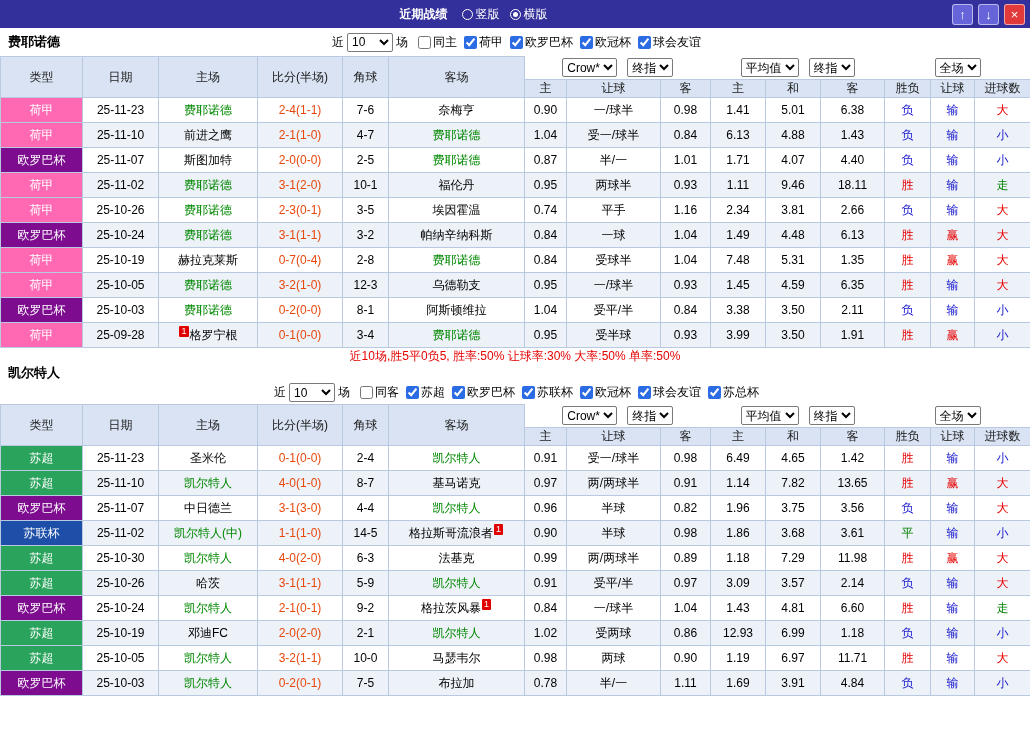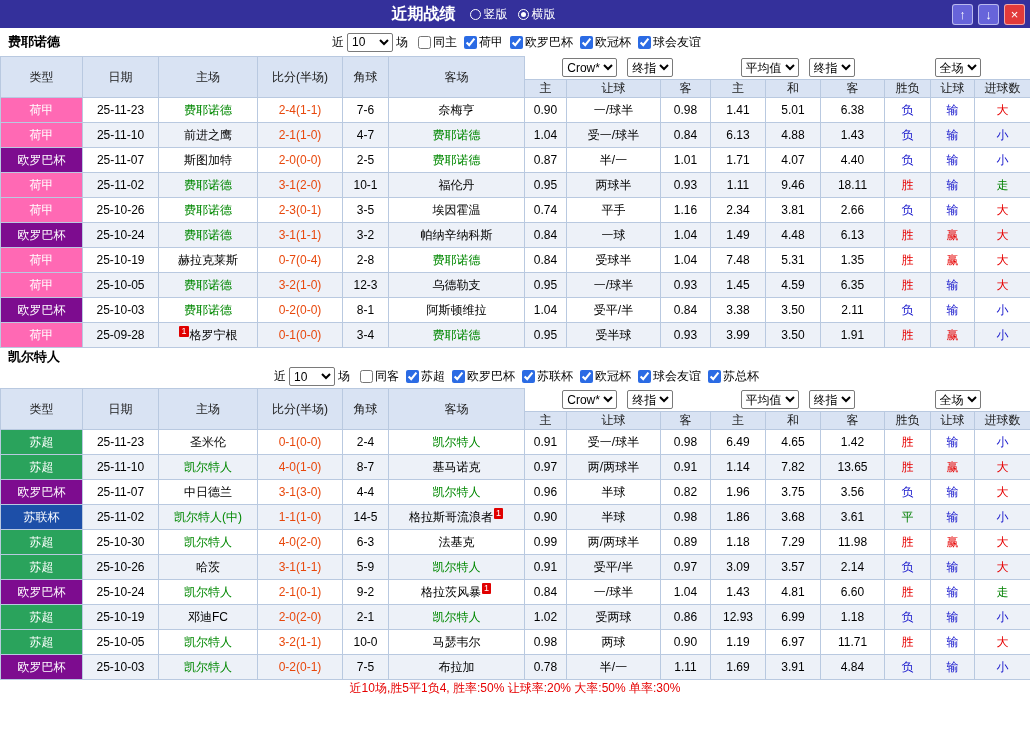--- a/index.html
+++ b/index.html
@@ -9,21 +9,21 @@
     background:#fff; color:#000;
     font-family:"Liberation Sans","DejaVu Sans",sans-serif;
     font-size:12px;
   }
   
   .titlebar {
     height:28px; background:var(--titlebar-bg,#34309b);
     display:flex; align-items:center; color:#fff; padding:0 5px;
   }
   .tb-spacer { flex:1; }
-  .tb-title { font-weight:bold; font-size:16px; margin-right:14px; }
+  .tb-title { font-weight:bold; font-size:12px; margin-right:14px; }
   .tb-radios { display:flex; align-items:center; }
   .radio {
     width:11px; height:11px; border:1px solid #fff; border-radius:50%;
     display:inline-block; position:relative; cursor:pointer; flex:none;
   }
   .radio.on::after {
     content:""; position:absolute; left:2px; top:2px; width:5px; height:5px;
     border-radius:50%; background:#fff;
   }
   .radio-label { margin:0 10px 0 3px; font-size:12px; }
@@ -350,20 +350,21 @@
           <td>3.99</td>
           <td>3.50</td>
           <td>1.91</td>
           <td style="color: rgb(230, 0, 0);">胜</td>
           <td style="color: rgb(230, 0, 0);">赢</td>
           <td style="color: rgb(20, 20, 204);">小</td>
         </tr>
       </tbody>
   </table>
 
+  <div class="summary">近10场,胜5平0负5, 胜率:50% 让球率:30% 大率:50% 单率:50%</div>
 </div>
 
 <div class="section">
   <div class="sec-head2">
     <div class="team-line">
       <span class="team-name2">凯尔特人</span>
     </div>
     <div class="filter-line">
       <div class="filter-bar">
           <span class="flabel">近</span>
@@ -616,14 +617,13 @@
           <td>1.69</td>
           <td>3.91</td>
           <td>4.84</td>
           <td style="color: rgb(20, 20, 204);">负</td>
           <td style="color: rgb(20, 20, 204);">输</td>
           <td style="color: rgb(20, 20, 204);">小</td>
         </tr>
       </tbody>
   </table>
 
-  <div class="summary">近10场,胜5平1负4, 胜率:50% 让球率:20% 大率:50% 单率:30%</div>
 </div>
 
 </body></html>

